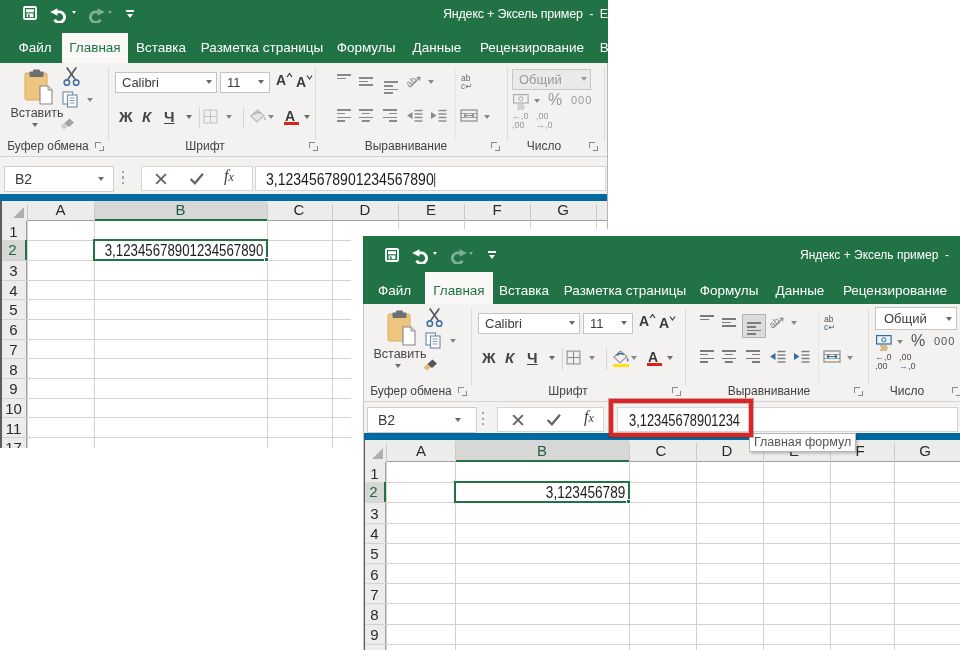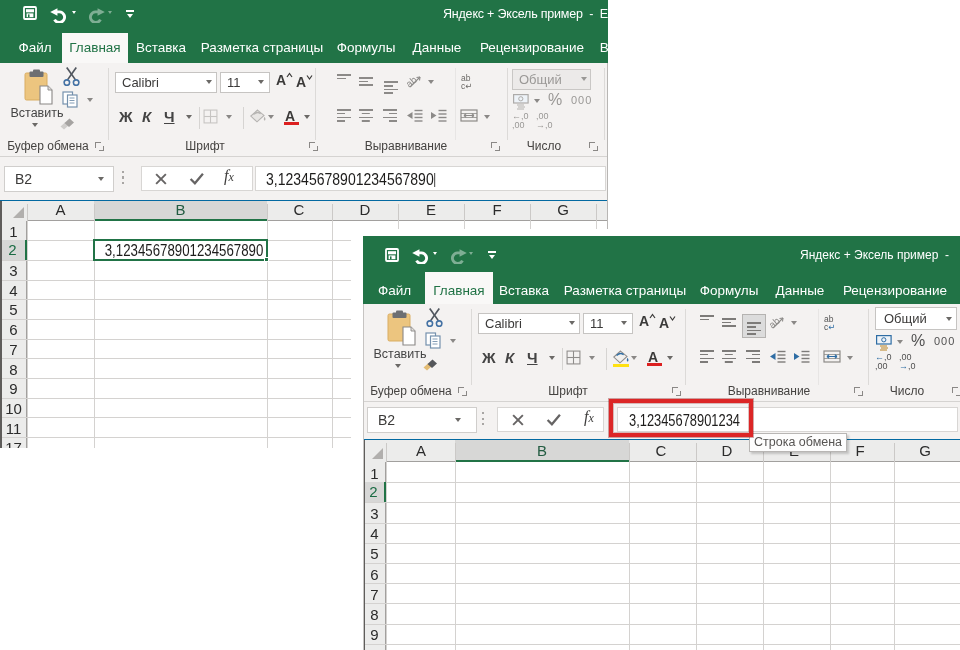--- a/index.html
+++ b/index.html
@@ -26,21 +26,21 @@
 #w2 .title{left:437px;top:12px;font-size:12px}
 .ribbon{position:absolute;left:0;width:100%;background:#f4f2f1;border-bottom:1px solid #d5d3d1}
 #w1 .ribbon{top:63px;height:94px}
 #w2 .ribbon{top:68px;height:98px}
 .rsep{position:absolute;top:5px;bottom:16px;width:1px;background:#dcdad8}
 .glabel{position:absolute;bottom:3px;font-size:12px;color:#454341;transform:translateX(-50%);white-space:nowrap}
 .gl{position:absolute;bottom:5px;width:9px;height:9px}
 .gl:before{content:"";position:absolute;left:0;top:0;width:5px;height:5px;border-left:1px solid #8a8886;border-top:1px solid #8a8886}
 .gl:after{content:"";position:absolute;right:0;bottom:0;width:4px;height:4px;border-right:1.5px solid #8a8886;border-bottom:1.5px solid #8a8886}
 .combo{position:absolute;background:#fff;border:1px solid #c6c4c2;font-size:13px;color:#3b3a39}
-.fbar{position:absolute;left:0;width:100%;background:#f4f2f1;border-bottom:1px solid #0369a1}
+.fbar{position:absolute;left:0;width:100%;background:#f4f2f1;border-bottom:7px solid #0369a1}
 #w1 .fbar{top:157px;height:44px}
 #w2 .fbar{top:166px;height:38px}
 .nbox{position:absolute;background:#fff;border:1px solid #d0cecc;font-size:14px;color:#3b3a39}
 .ffield{position:absolute;background:#fff;border:1px solid #d8d6d4}
 .ftext{position:absolute;font-size:16.5px;color:#1d1c1b;white-space:nowrap;transform-origin:0 0}
 #w1 .ftext{transform:scaleX(0.85)}
 #w2 .ftext{transform:scaleX(0.78)}
 .sheet{position:absolute;left:0;width:100%;background:#fff}
 #w1 .sheet{top:201px;height:247px}
 #w2 .sheet{top:204px;height:210px}
@@ -634,17 +634,21 @@
       <div class="hline" style="left:0;right:0;top:203.8px"></div>
       <div class="rn" style="top:206.4px">10</div>
       <div class="selrow" style="top:42.2px;width:23px;height:20.2px;line-height:20px">2</div>
       <div class="vline" style="left:23px;top:22px"></div>
       <div class="vline" style="left:92px;top:22px"></div>
       <div class="vline" style="left:266px;top:22px"></div>
       <div class="vline" style="left:333px;top:22px"></div>
       <div class="vline" style="left:400px;top:22px"></div>
       <div class="vline" style="left:467px;top:22px"></div>
       <div class="vline" style="left:531px;top:22px"></div>
+      <div class="selcell" style="left:91px;top:41.2px;width:176px;height:22.2px;line-height:20px;padding-right:3px">
+        <u>3,123456789</u>
+        <i></i>
+      </div>
       <div class="dark" style="top:0;bottom:0"></div>
     </div>
     <div style="position:absolute;left:0;top:68px;bottom:0;width:1px;background:#c6c4c2"></div>
   </div>
 <div id="redbox"></div>
-<div id="tooltip">Строка обмена</div>
+<div id="tooltip">Главная формул</div>
 </body></html>

